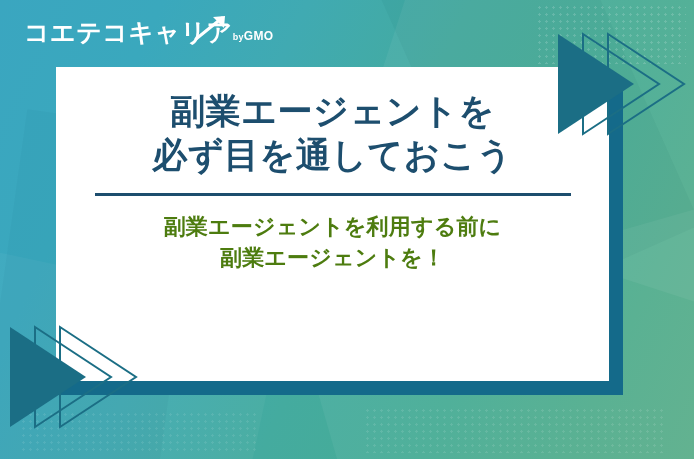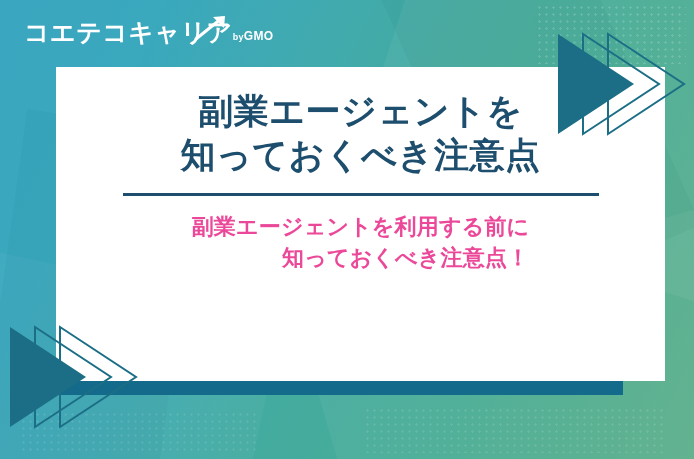--- a/index.html
+++ b/index.html
@@ -122,21 +122,21 @@
     height: 14px;
     background: #146a8a;
     z-index: 3;
   }
 
   
   .card {
     position: absolute;
     left: 56px;
     top: 67px;
-    width: 609px;
+    width: 553px;
     height: 314px;
     background: #ffffff;
     z-index: 5;
     display: flex;
     flex-direction: column;
     align-items: center;
   }
 
   .title-block {
     margin-top: 22px;
@@ -152,22 +152,22 @@
 
   .divider {
     width: 476px;
     height: 3px;
     background: #1d4e6e;
     margin-top: 15px;
   }
 
   .subtitle-block {
     margin-top: 15px;
-    text-align: right;
-    color: #ec4899;
+    text-align: center;
+    color: #4d7c0f;
     font-weight: 700;
     font-size: 22px;
     line-height: 1.42;
     letter-spacing: 0.2px;
     font-family: "DejaVu Sans", "Liberation Sans", sans-serif;
   }
   .subtitle-line { display: block; white-space: nowrap; }
 </style>
 </head>
 <body>
@@ -204,24 +204,24 @@
     <polygon points="27,6 27,106 103,56" fill="none" stroke="#1b6e85" stroke-width="2"></polygon>
     <polygon points="52,6 52,106 128,56" fill="none" stroke="#1b6e85" stroke-width="2"></polygon>
   </svg>
 
   <div class="shadow-right"></div>
   <div class="shadow-bottom"></div>
 
   <div class="card">
     <div class="title-block">
       <span class="title-line">副業エージェントを</span>
-      <span class="title-line">知っておくべき注意点</span>
+      <span class="title-line">必ず目を通しておこう</span>
     </div>
 
     <div class="divider"></div>
 
     <div class="subtitle-block">
       <span class="subtitle-line">副業エージェントを利用する前に</span>
-      <span class="subtitle-line">知っておくべき注意点！</span>
+      <span class="subtitle-line">副業エージェントを！</span>
     </div>
   </div>
 
 </div>
 
 </body></html>

